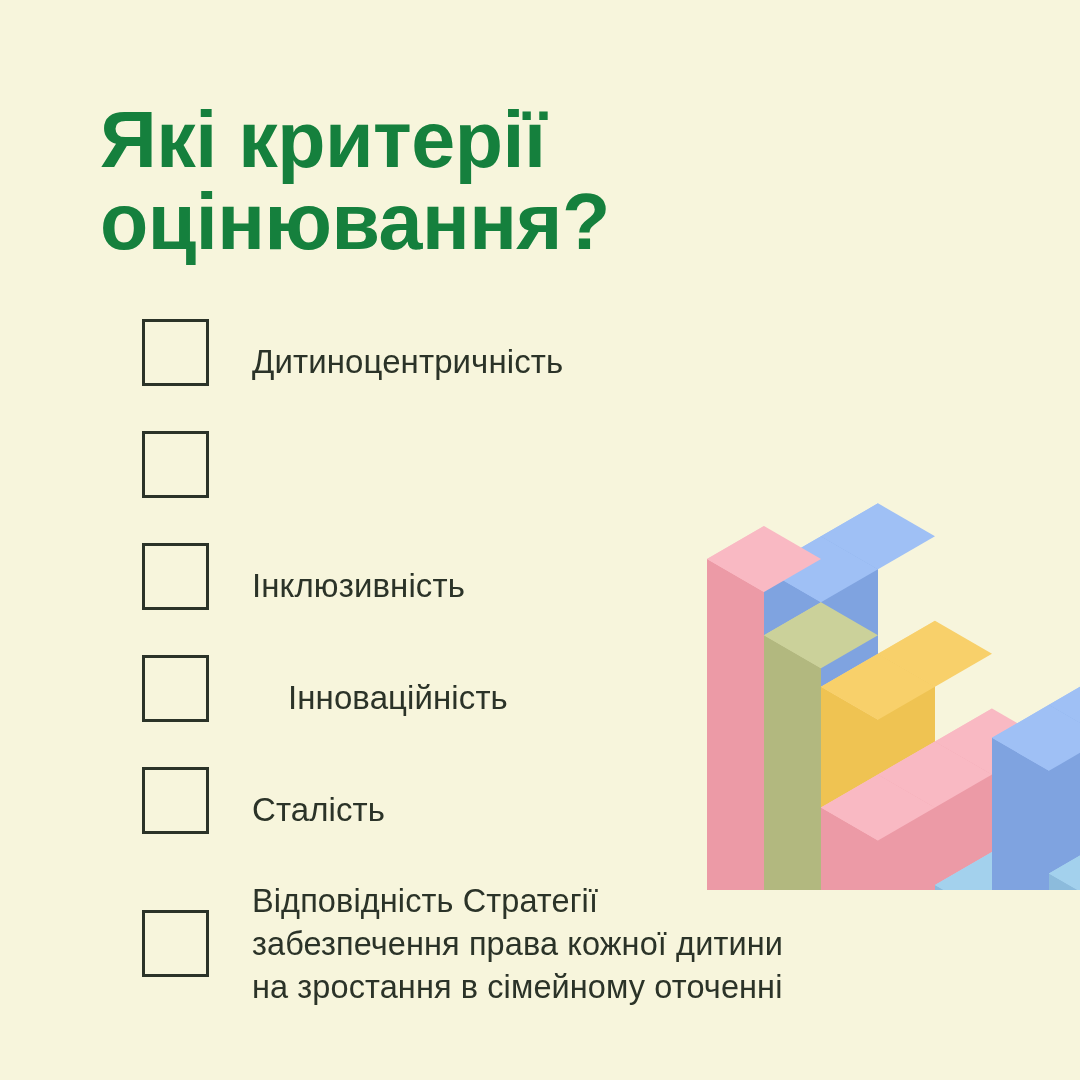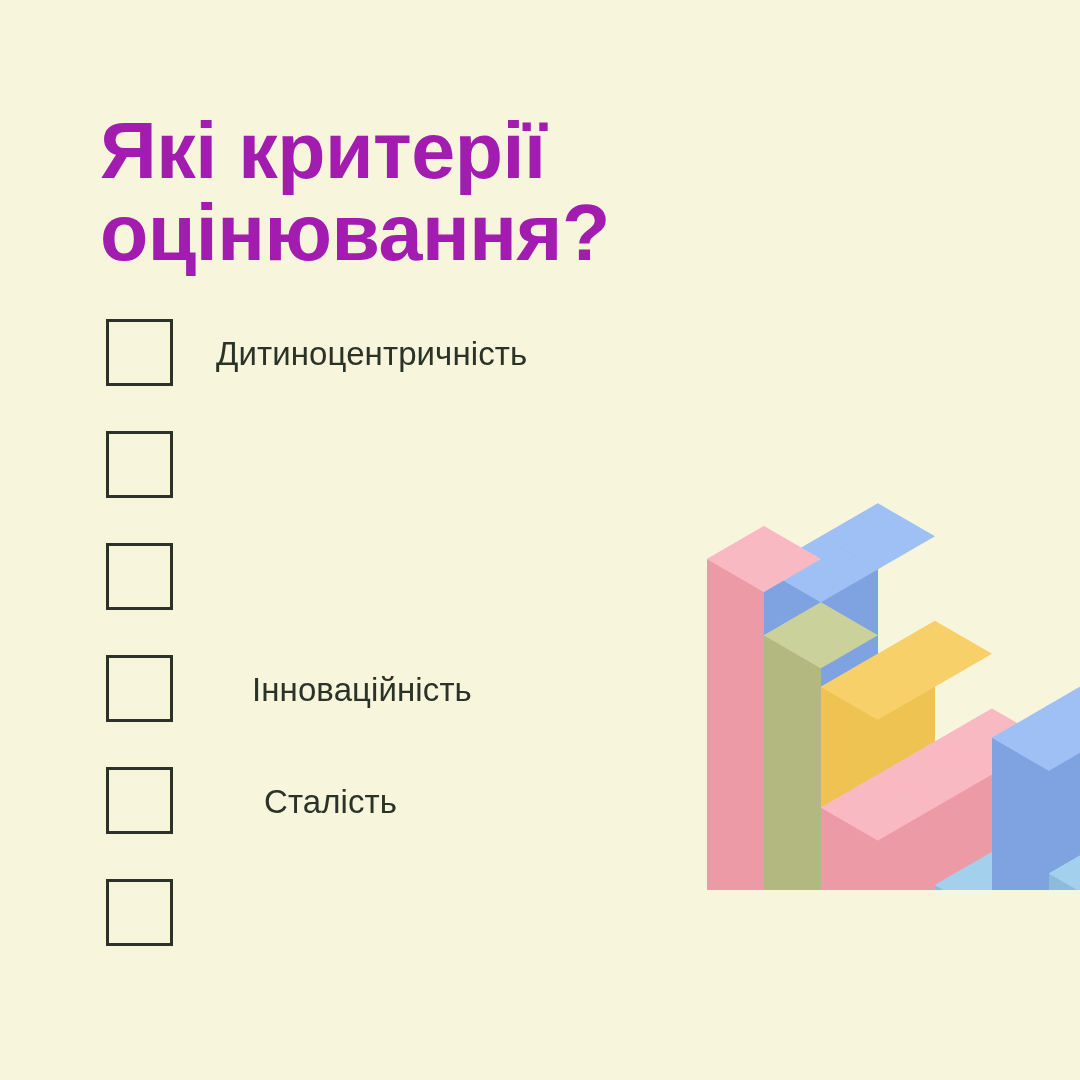--- a/index.html
+++ b/index.html
@@ -40,42 +40,43 @@
     display: block;
     width: 460px;
     height: 560px;
     overflow: visible;
   }
 
   
   #title {
     position: absolute;
     left: 100px;
-    top: 57px;
+    top: 46px;
     width: 660px;
     font-size: 79px;
     line-height: 1.04;
     font-weight: 700;
     letter-spacing: -0.5px;
-    color: #a21caf;
+    color: #15803d;
     white-space: pre-line;
   }
 
   
   #checklist {
     position: absolute;
     left: 106px;
     top: 318px;
     width: 880px;
   }
   .check-row {
     position: relative;
     display: flex;
-    align-items: flex-start;
+    align-items: center;
     min-height: 66px;
+    margin-left: 36px;
   }
   .check-box {
     flex: 0 0 auto;
     width: 61px;
     height: 61px;
     border: 3px solid #2B3328;
     background: transparent;
     box-sizing: content-box;
     margin-top: 1px;
   }
@@ -184,27 +185,31 @@
   <div id="checklist" style="position: absolute; height: 700px;">
       <div class="check-row" style="position: absolute; left: 0px; top: 0px; width: 880px;">
         <div class="check-box"></div>
         <div class="check-label">Дитиноцентричність</div>
       </div>
       <div class="check-row" style="position: absolute; left: 0px; top: 112px; width: 880px;">
         <div class="check-box"></div>
       </div>
       <div class="check-row" style="position: absolute; left: 0px; top: 224px; width: 880px;">
         <div class="check-box"></div>
+        <div class="check-label">Інклюзивність</div>
       </div>
       <div class="check-row" style="position: absolute; left: 0px; top: 336px; width: 880px; gap: 36px;">
         <div class="check-box"></div>
         <div class="check-label">Інноваційність</div>
       </div>
-      <div class="check-row" style="position: absolute; left: 0px; top: 448px; width: 880px; gap: 48px;">
+      <div class="check-row" style="position: absolute; left: 0px; top: 448px; width: 880px;">
         <div class="check-box"></div>
         <div class="check-label">Сталість</div>
       </div>
       <div class="check-row multiline" style="position: absolute; left: 0px; top: 560px; width: 880px;">
         <div class="check-box"></div>
+        <div class="check-label">Відповідність Стратегії
+забезпечення права кожної дитини
+на зростання в сімейному оточенні</div>
       </div>
     </div>
 
 </div>
 
 </body></html>

